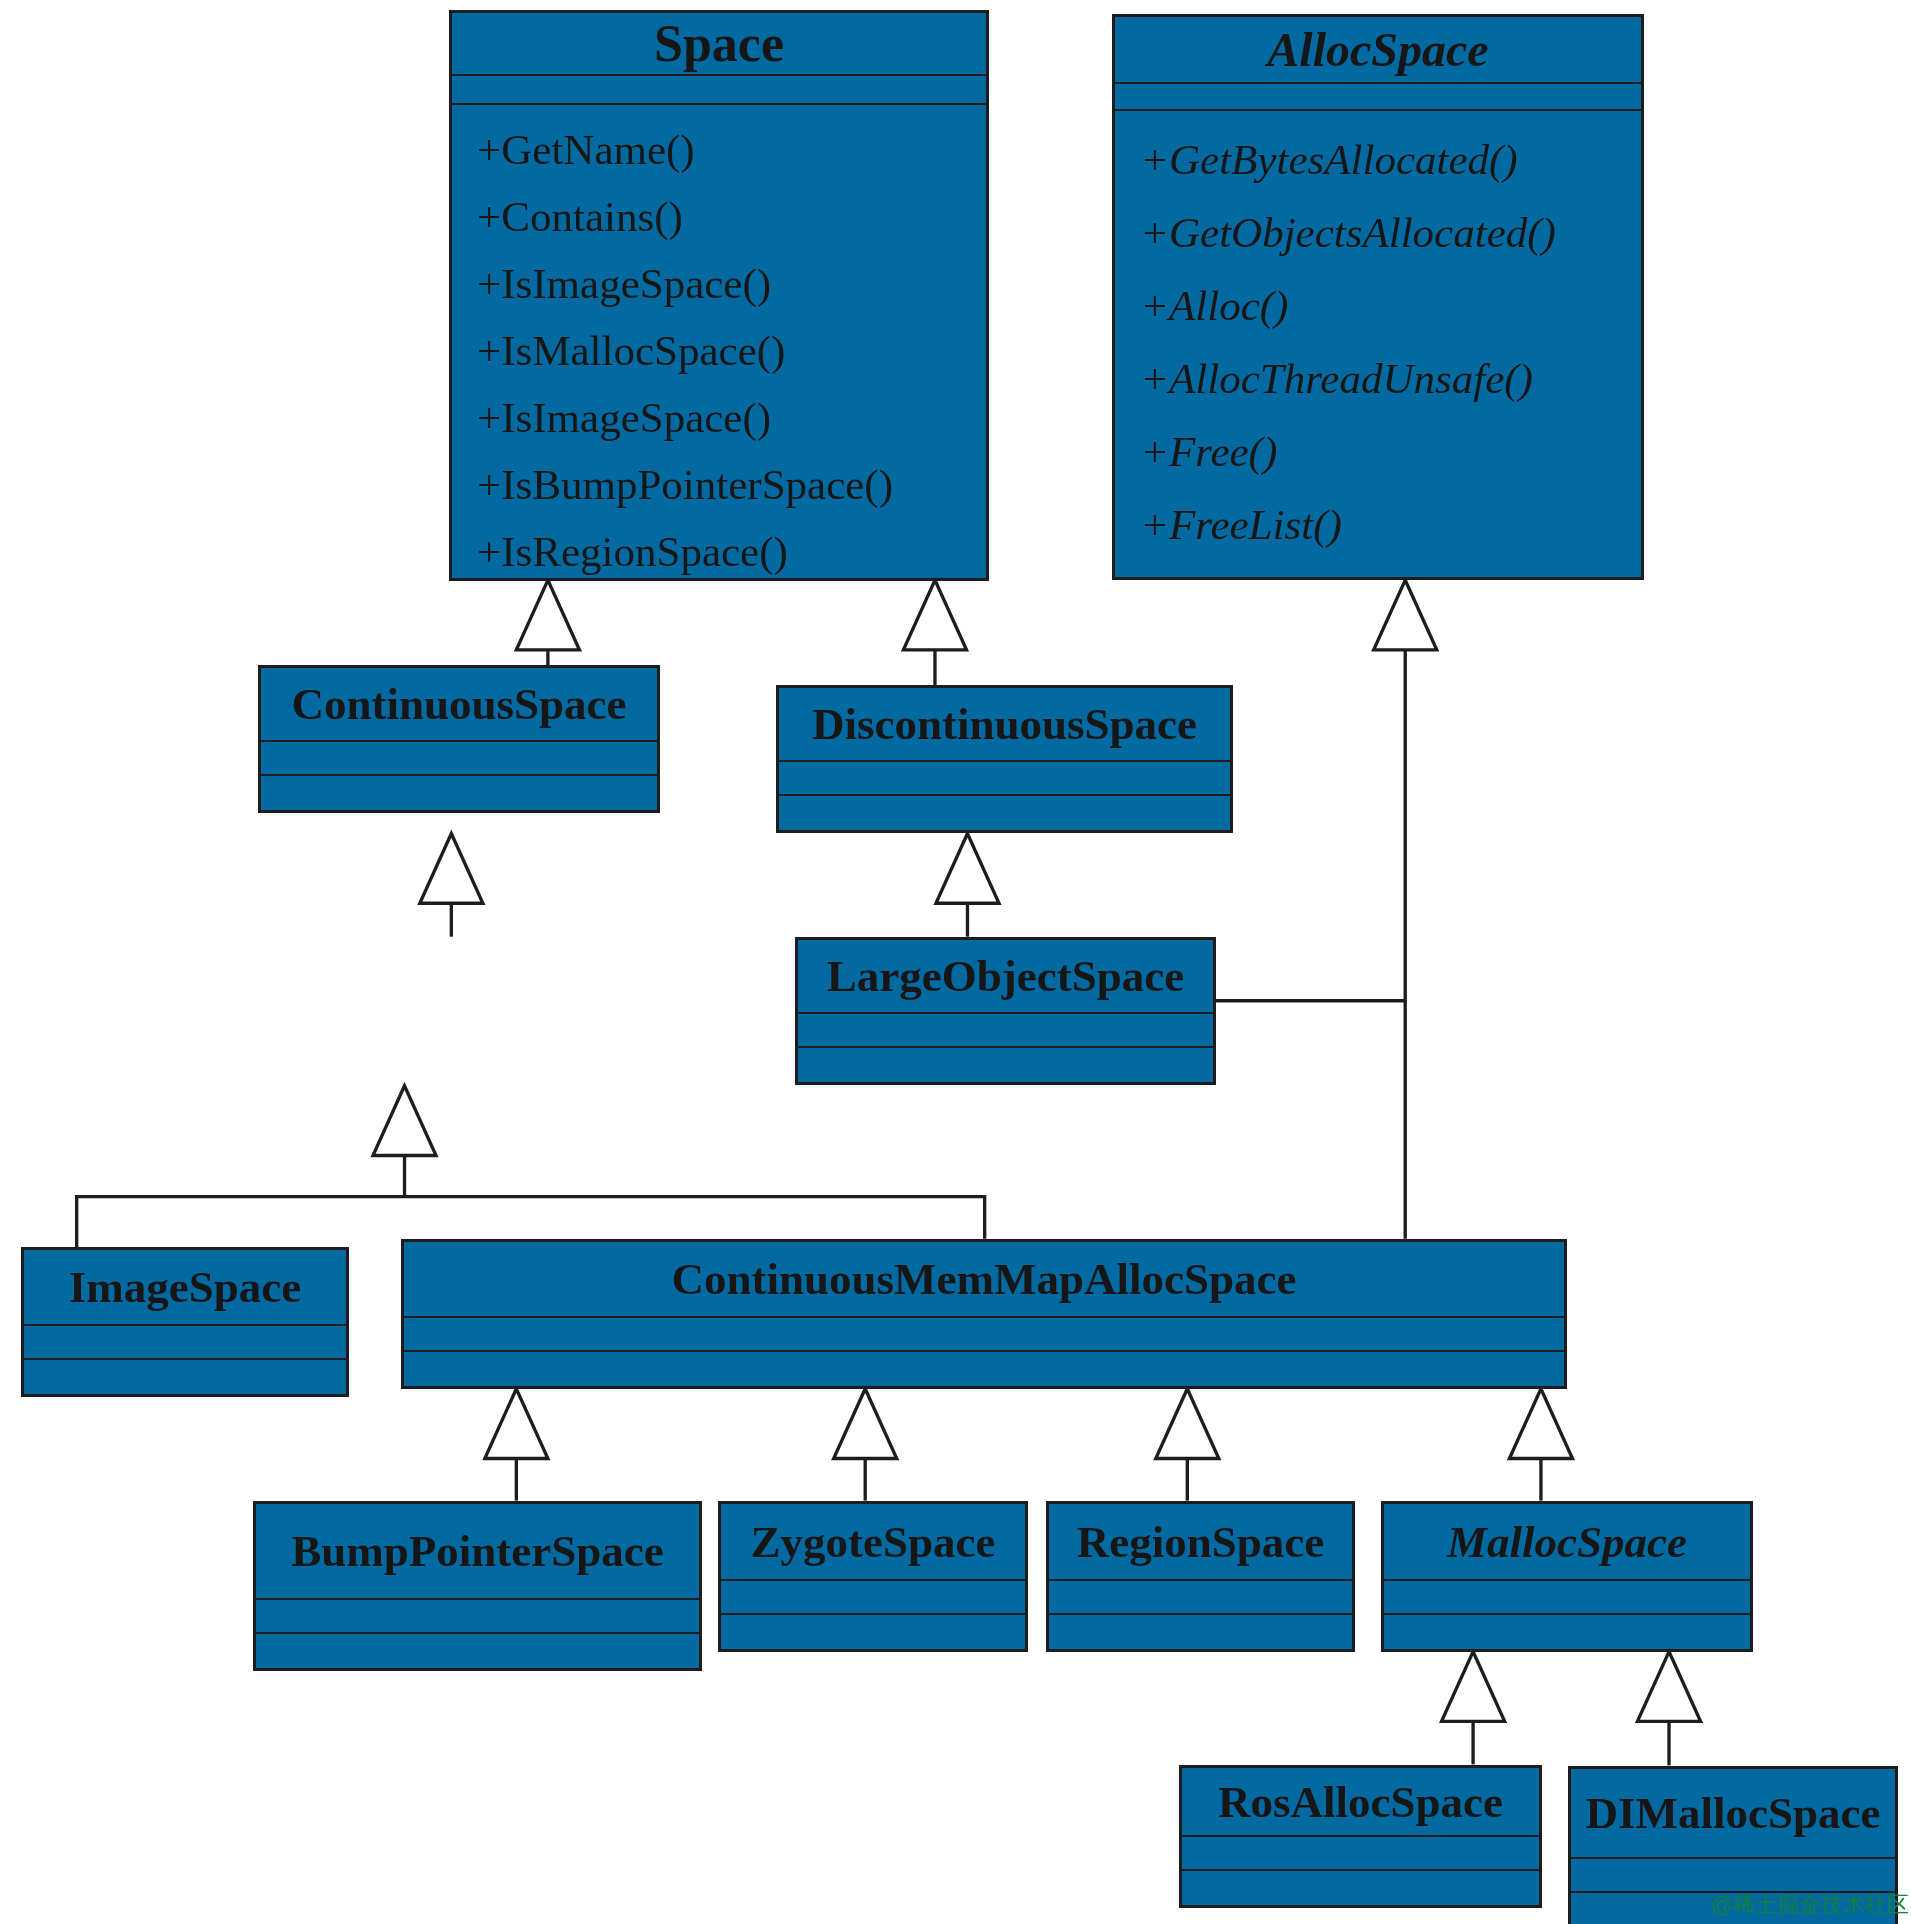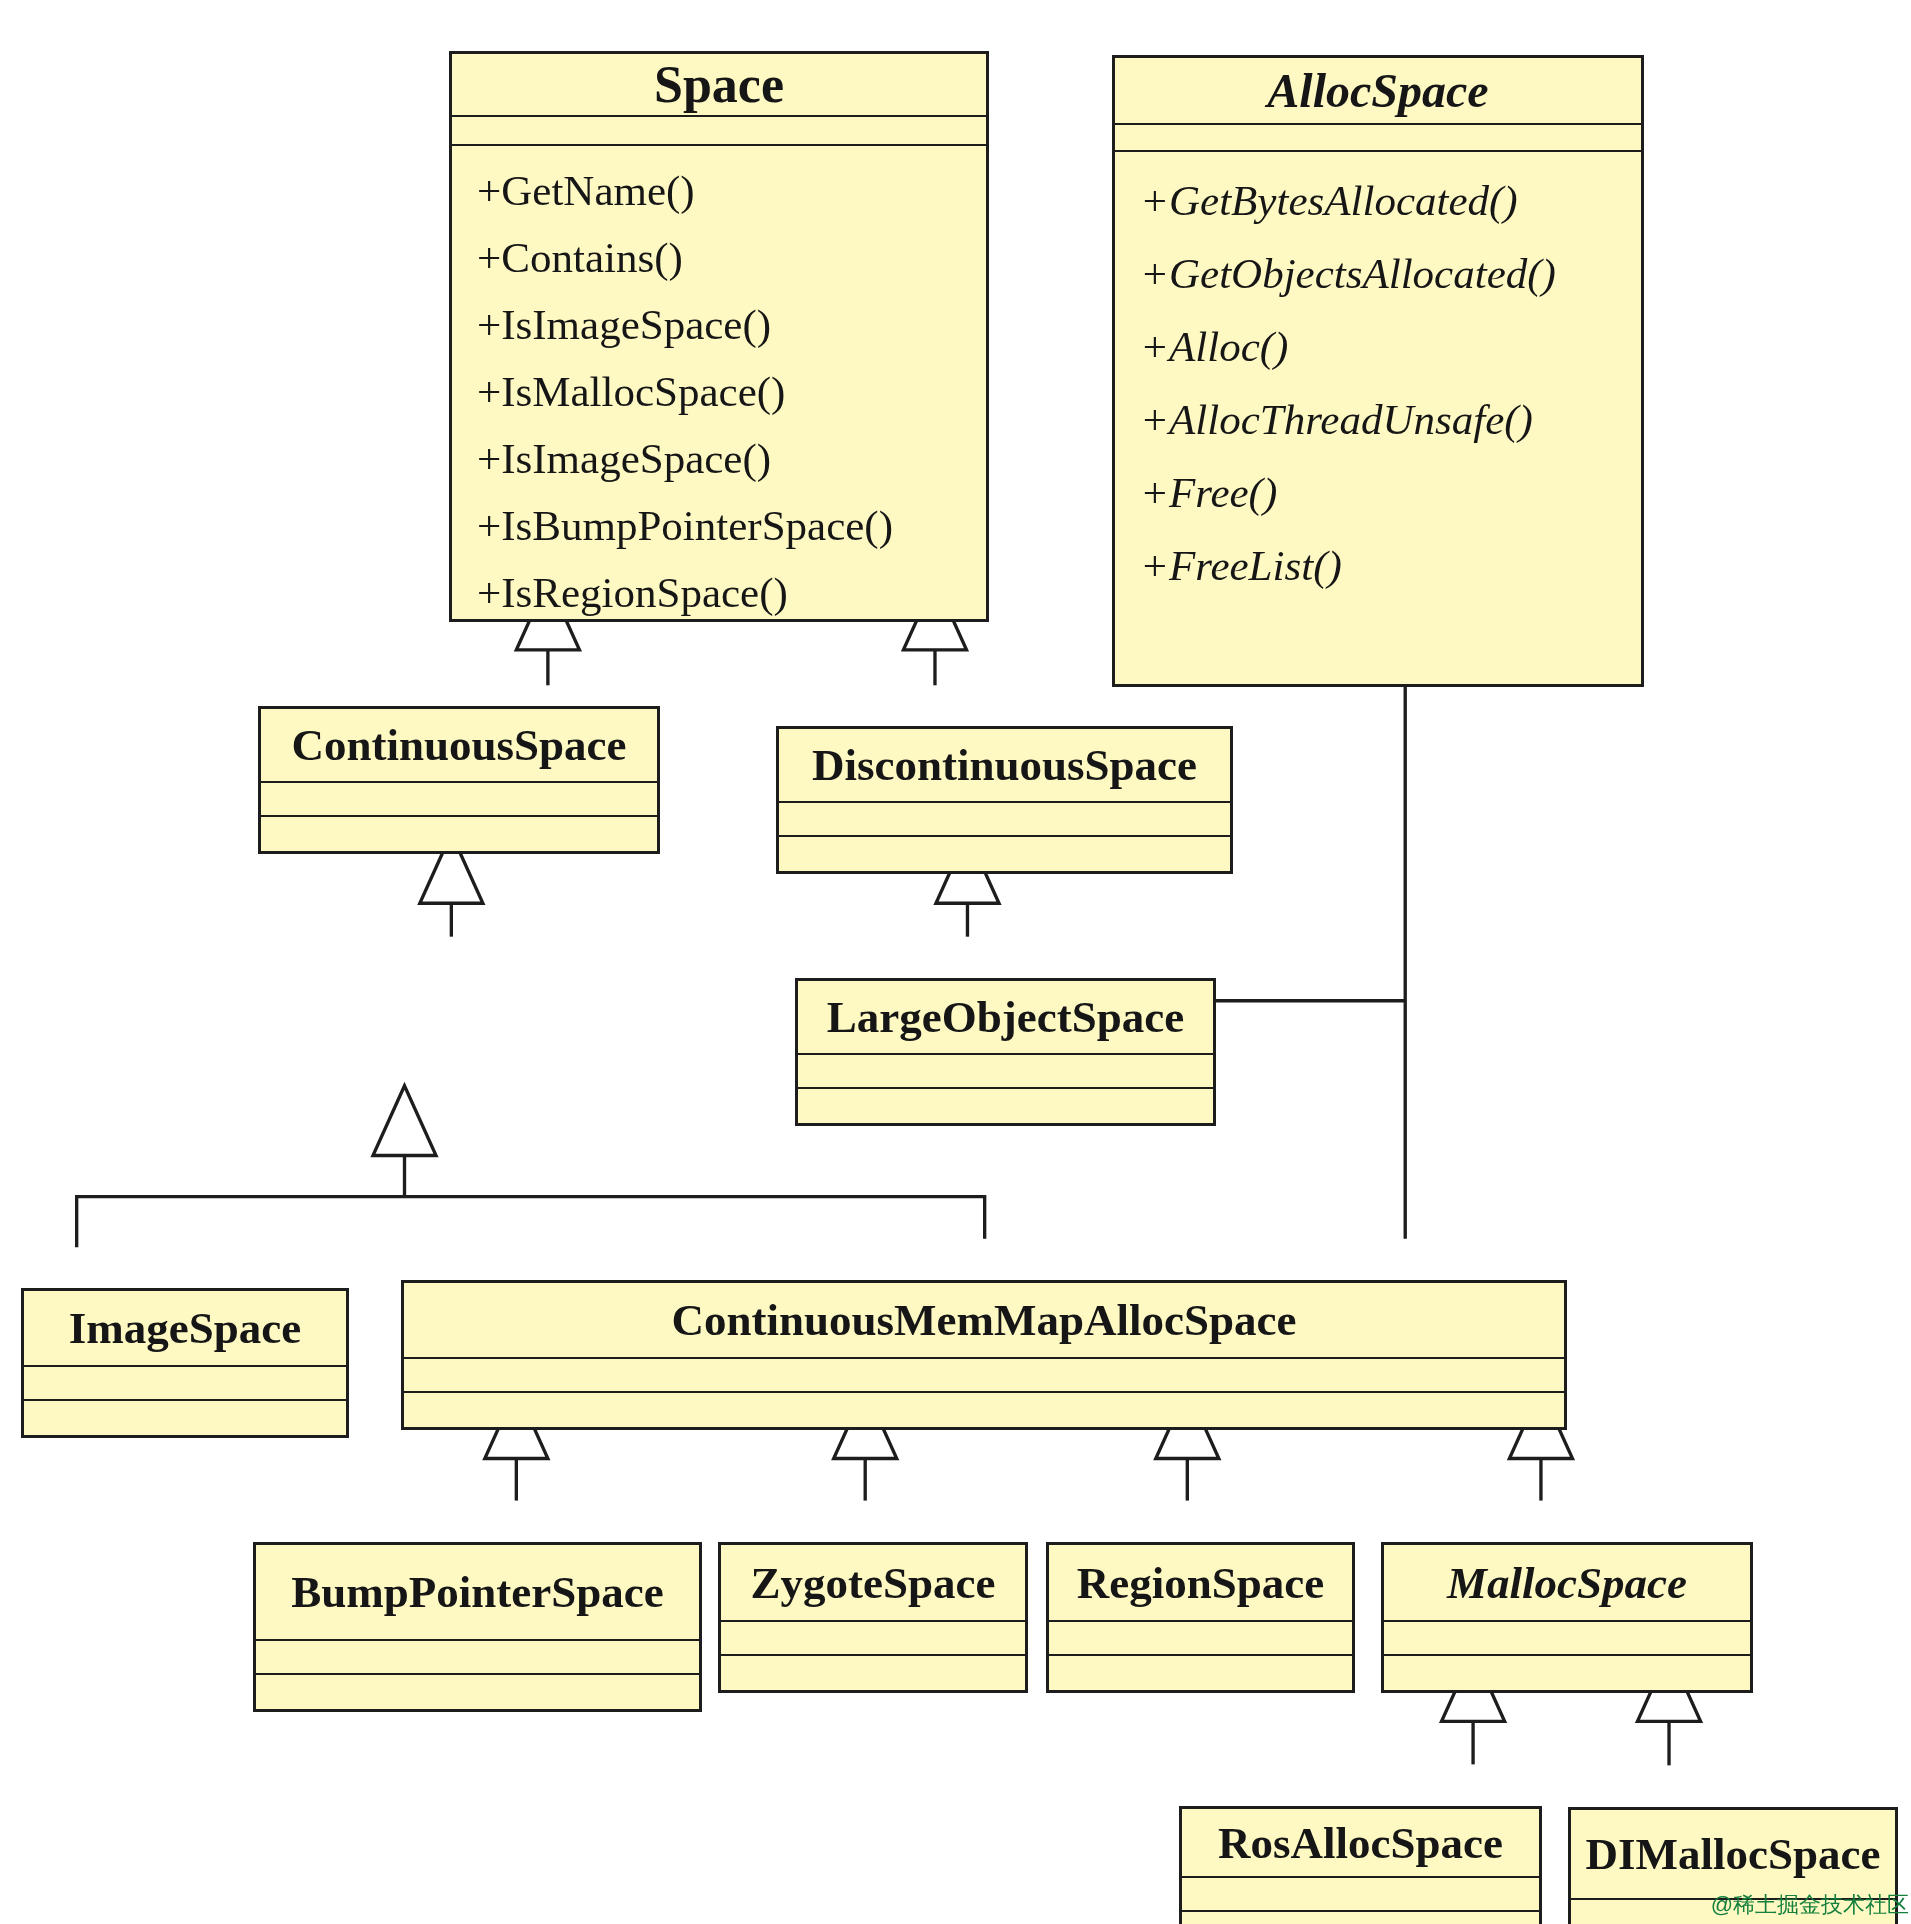--- a/index.html
+++ b/index.html
@@ -4,22 +4,22 @@
 <style>
   html,body{margin:0;padding:0;background:#ffffff;}
   .canvas{
     position:relative;width:1912px;height:1924px;background:#ffffff;overflow:hidden;
     font-family:"Liberation Serif","DejaVu Serif",serif;color:#161616;
   }
   .connector-layer{position:absolute;left:0;top:0;}
   .connector-layer .tri{fill:#ffffff;stroke:#1d1d1d;stroke-width:3.5;}
   .connector-layer .stem{stroke:#1d1d1d;stroke-width:3.5;fill:none;}
   .uml-box{
-    position:absolute;box-sizing:border-box;border:3.8px solid #1d1d1d;background:#fef9c3;
-    display:flex;flex-direction:column;margin-top:41px;
+    position:absolute;box-sizing:border-box;border:3.8px solid #1d1d1d;background:#0369a1;
+    display:flex;flex-direction:column;
   }
   .uml-box .t{
     display:flex;align-items:center;justify-content:center;
     font-weight:bold;font-size:45px;white-space:nowrap;letter-spacing:0px;
   }
   
   .small .t{flex:1;}
   .small .a{height:32px;border-top:2.9px solid #1d1d1d;}
   .small .m{height:34px;border-top:2.9px solid #1d1d1d;}
   
@@ -116,21 +116,21 @@
         <div class="method-line">+GetName()</div>
         <div class="method-line">+Contains()</div>
         <div class="method-line">+IsImageSpace()</div>
         <div class="method-line">+IsMallocSpace()</div>
         <div class="method-line">+IsImageSpace()</div>
         <div class="method-line">+IsBumpPointerSpace()</div>
         <div class="method-line">+IsRegionSpace()</div>
       </div>
   </div>
 
-  <div class="uml-box big abstract" style="left:1112px;top:14.3px;width:532px;height:632px">
+  <div class="uml-box big abstract" style="left:1112px;top:14.3px;width:532px;height:566px">
     <div class="t">AllocSpace</div>
     <div class="a"></div>
     <div class="m">
         <div class="method-line">+GetBytesAllocated()</div>
         <div class="method-line">+GetObjectsAllocated()</div>
         <div class="method-line">+Alloc()</div>
         <div class="method-line">+AllocThreadUnsafe()</div>
         <div class="method-line">+Free()</div>
         <div class="method-line">+FreeList()</div>
       </div>

